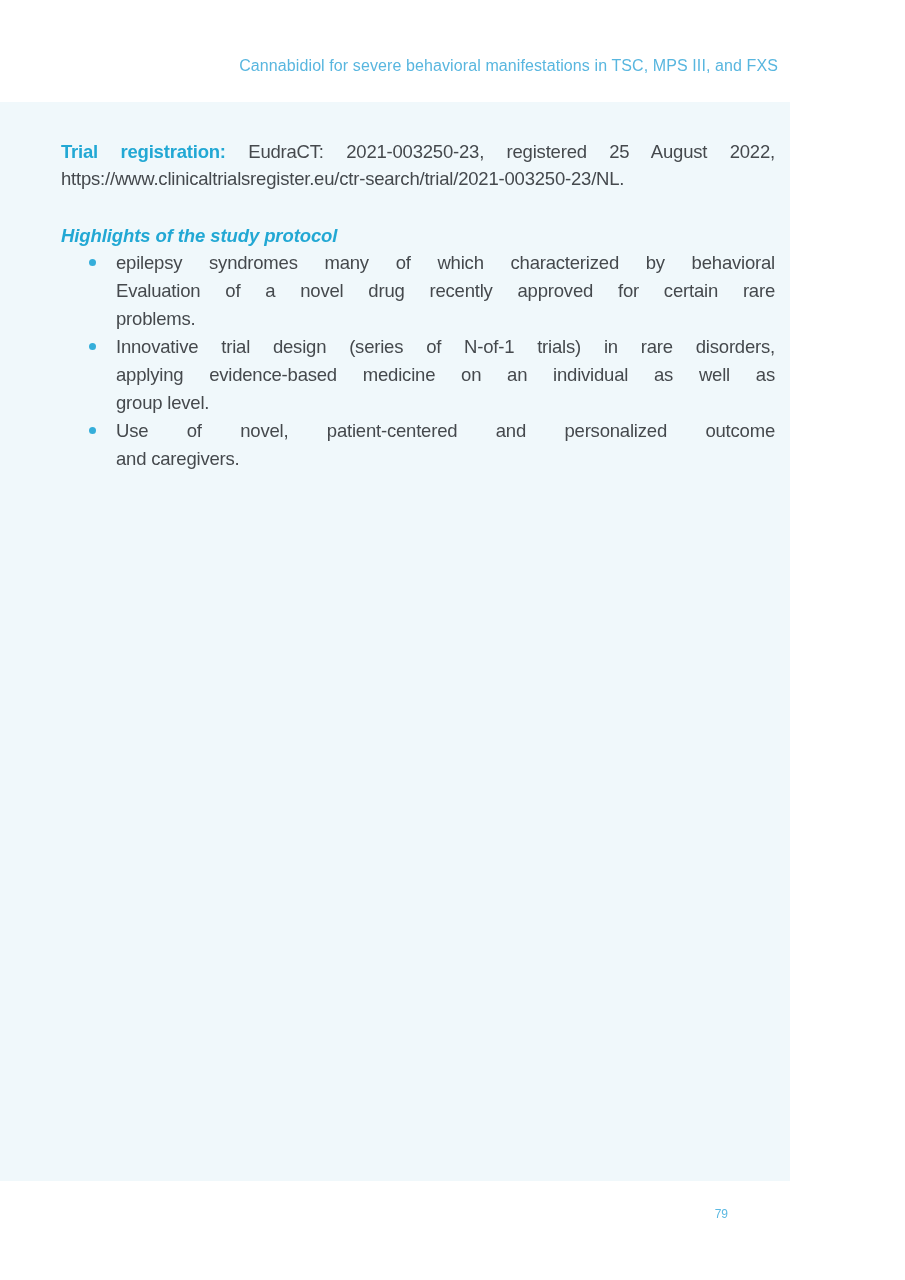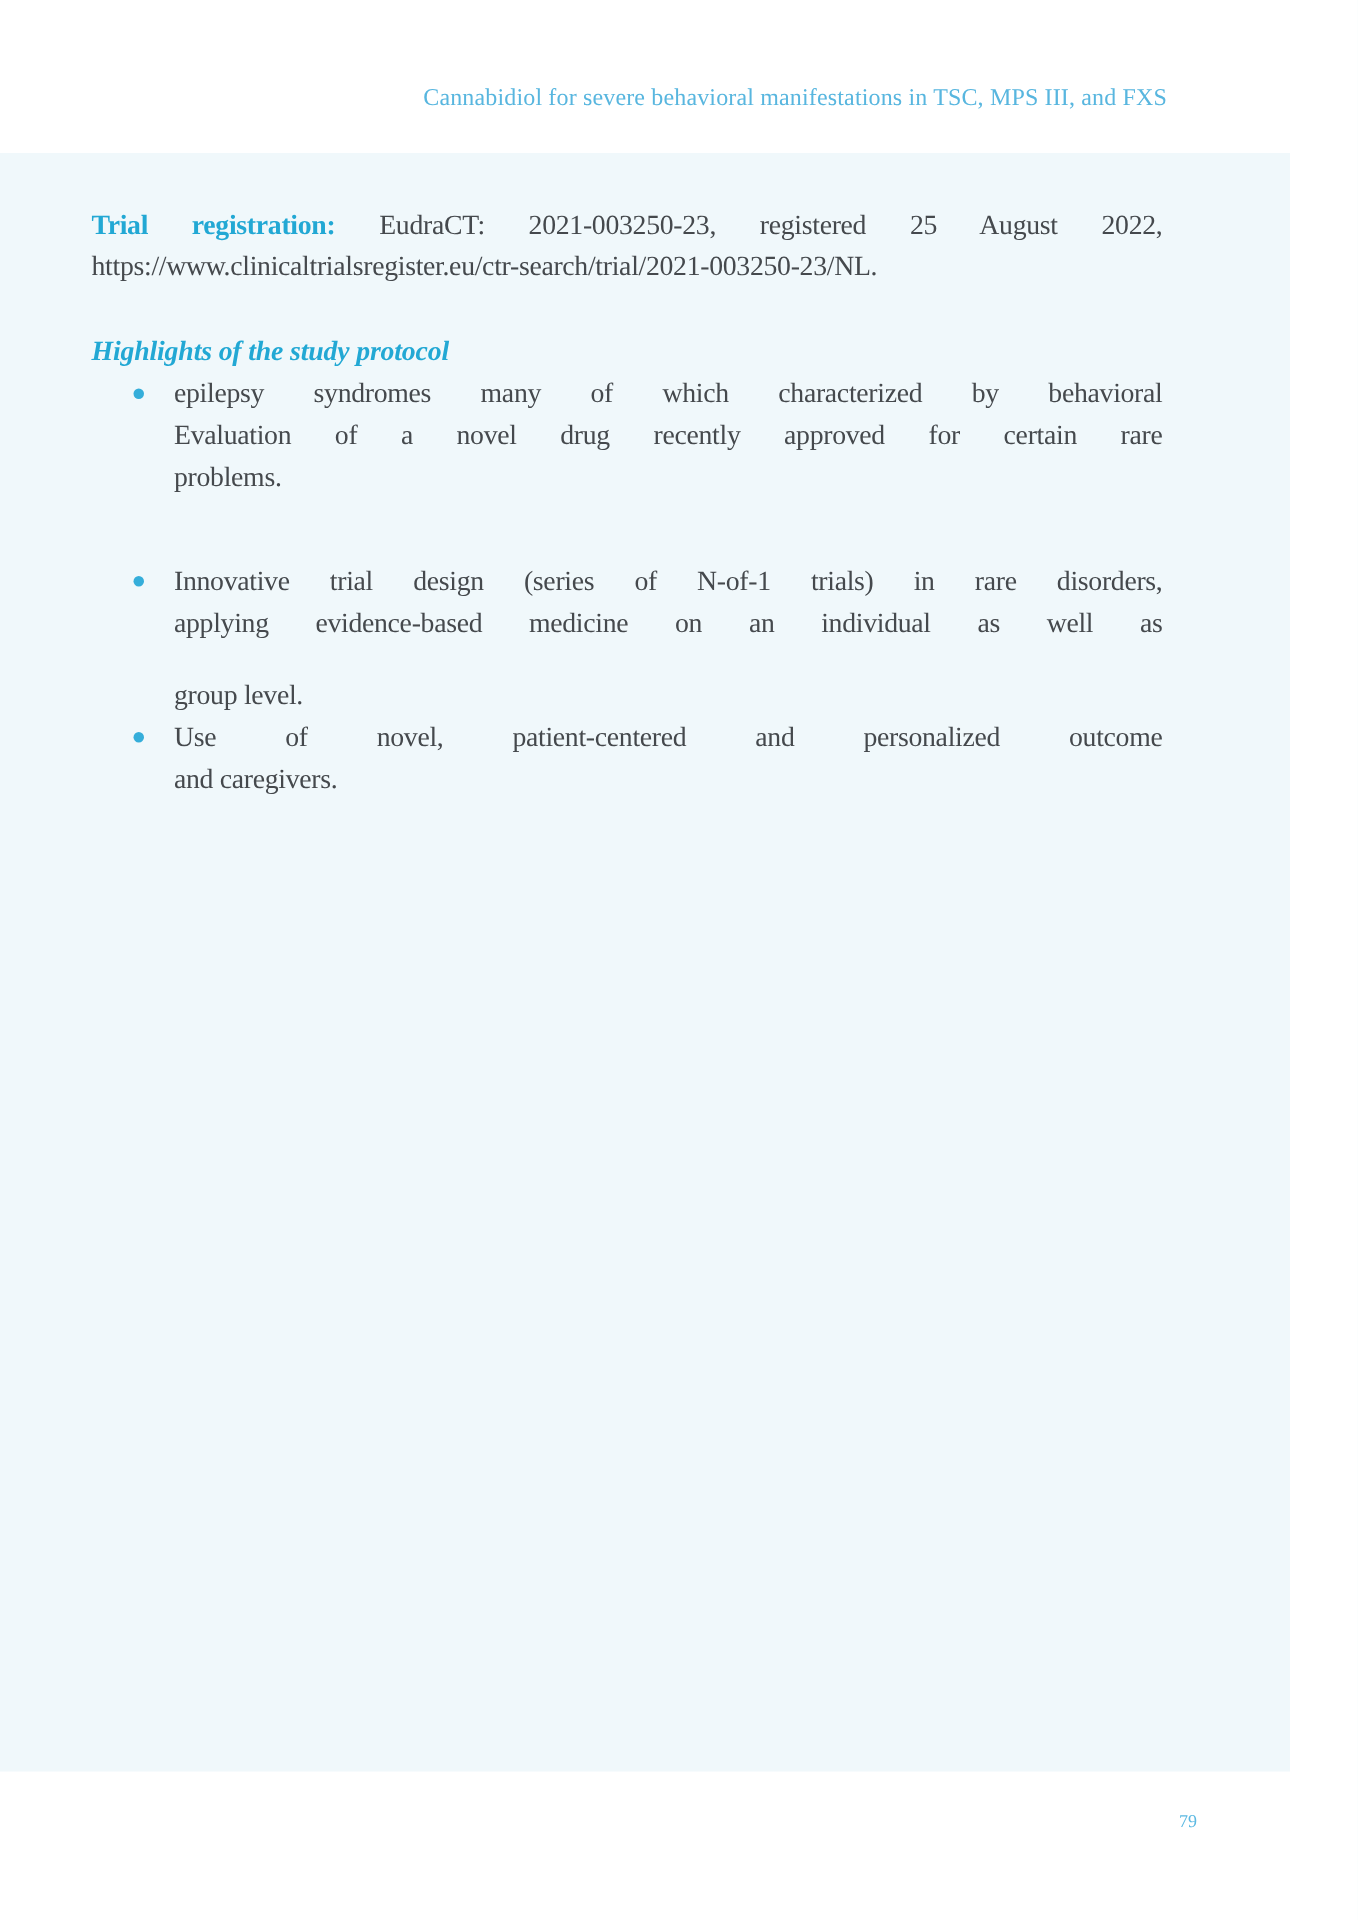--- a/index.html
+++ b/index.html
@@ -7,23 +7,23 @@
     --running-head:#58b6df;
     --body-text:#45494d;
     --panel-background:#f0f8fb;
     --bullet:#35aeda;
     --page-number:#5cb9e2;
   }
   *{box-sizing:border-box;}
   html,body{margin:0;padding:0;background:#ffffff;}
   .page{
     position:relative;
-    width:860px;height:1280px;
+    width:790px;height:1280px;
     background:#ffffff;
-    font-family:Liberation Serif, serif;
+    font-family:Liberation Sans, sans-serif;
     color:var(--body-text);
     overflow:hidden;
   }
   
   .running-header{
     position:absolute;top:0;left:0;width:905px;height:102px;
     background:#ffffff;
     text-align:right;
     padding:56px 127px 0 0;
     font-size:16px;line-height:19px;
@@ -89,23 +89,23 @@
 
       <li>
         <span class="bullet-dot"></span>
         <span class="jline" style="display:block;">epilepsy syndromes many of which characterized by behavioral</span>
         <span class="jline" style="display:block;">Evaluation of a novel drug recently approved for certain rare</span>
         <span class="jline-last" style="display:block;">problems.</span>
       </li>
 
       <li>
         <span class="bullet-dot"></span>
-        <span class="jline" style="display:block;margin-top:41px;">Innovative trial design (series of N-of-1 trials) in rare disorders,</span>
+        <span class="jline" style="display:block;">Innovative trial design (series of N-of-1 trials) in rare disorders,</span>
         <span class="jline" style="display:block;">applying evidence-based medicine on an individual as well as</span>
-        <span class="jline-last" style="display:block;margin-top:20px;">group level.</span>
+        <span class="jline-last" style="display:block;">group level.</span>
       </li>
 
       <li>
         <span class="bullet-dot"></span>
         <span class="jline" style="display:block;">Use of novel, patient-centered and personalized outcome</span>
         <span class="jline-last" style="display:block;">and caregivers.</span>
       </li>
 
     </ul>
   </main>

